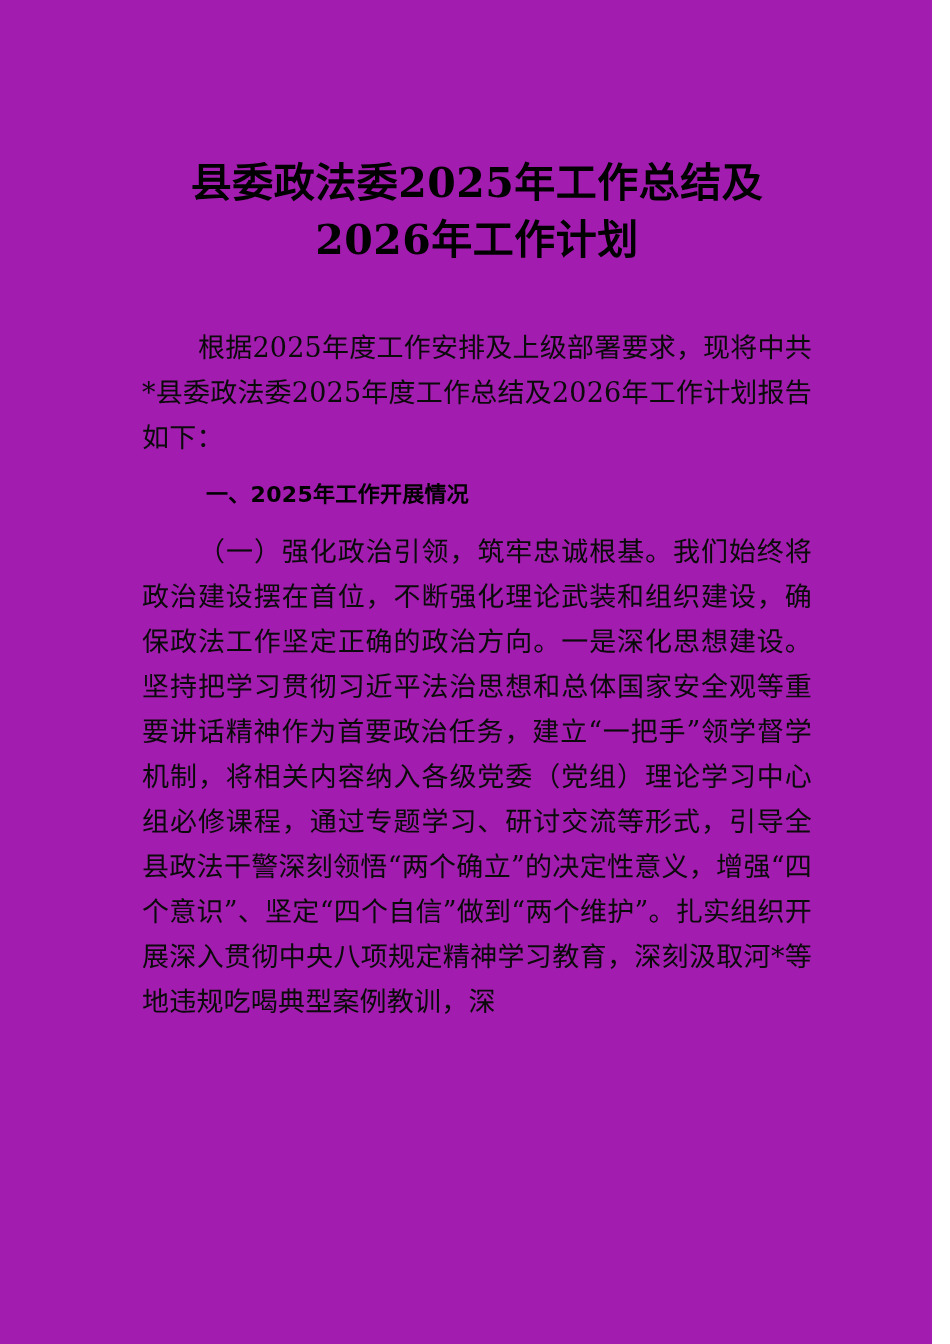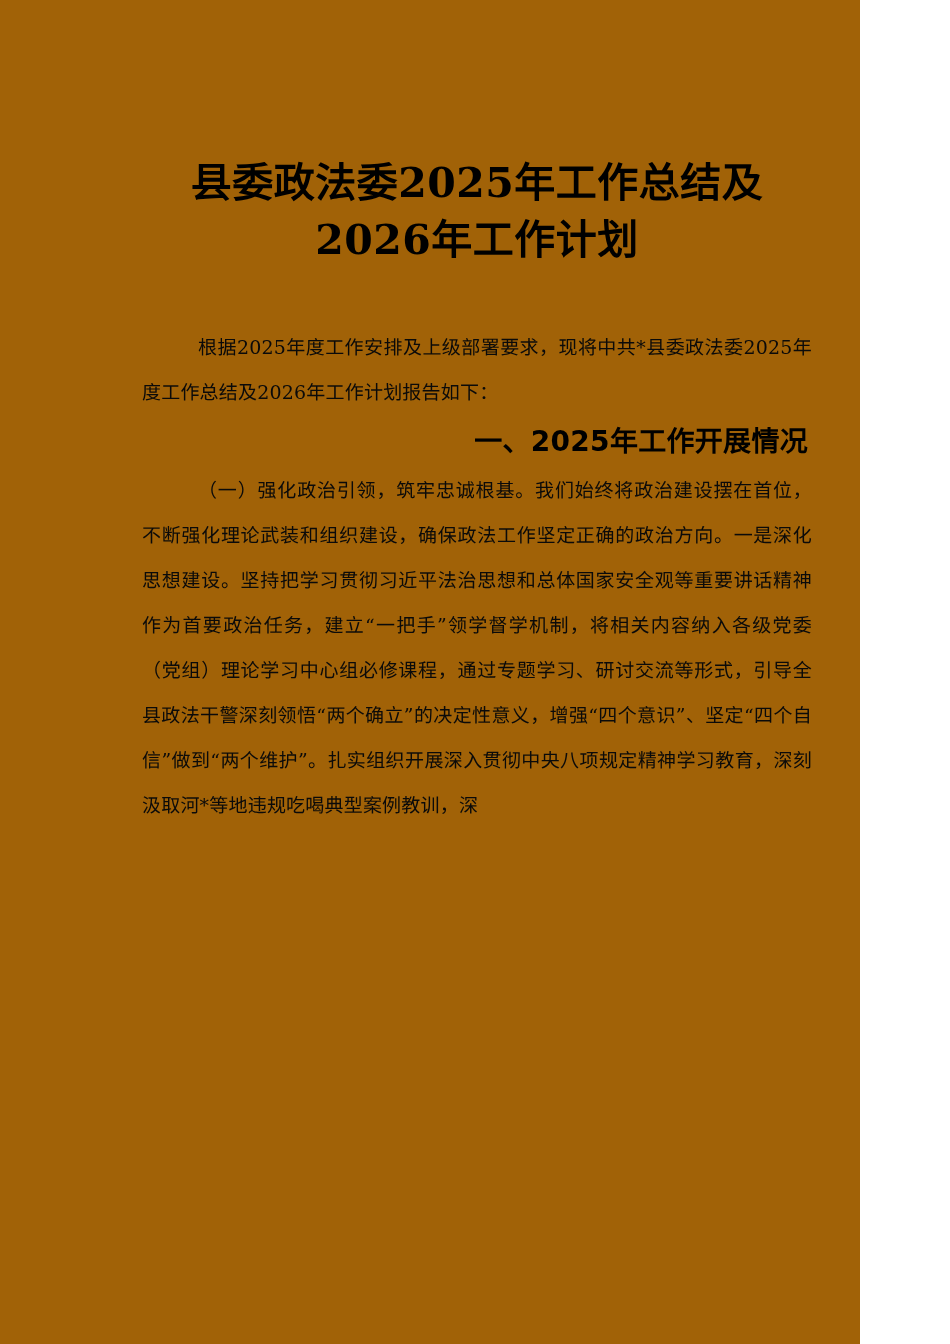--- a/index.html
+++ b/index.html
@@ -15,23 +15,23 @@
     overflow: hidden;
     position: relative;
     font-family: "DejaVu Serif", "Liberation Serif", serif;
     color: #000000;
     -webkit-font-smoothing: antialiased;
   }
 
   .page {
     position: absolute;
     inset: 0;
-    width: 860px;
+    width: 932px;
     height: 1344px;
-    background: #a16207;
+    background: #a21caf;
     overflow: hidden;
   }
 
   
   .content {
     position: absolute;
     left: 142px;
     top: 0;
     width: 670px;
     height: 1344px;
@@ -60,39 +60,39 @@
     position: absolute;
     top: 325px;
     left: 0;
     width: 670px;
   }
 
   p.para {
     margin: 0;
     padding: 0;
     font-family: "DejaVu Serif", "Liberation Serif", serif;
-    font-size: 19px;
+    font-size: 27px;
     line-height: 45px;
     text-align: justify;
     text-justify: inter-ideograph;
     text-indent: 56px;
     color: #0a0a0a;
     letter-spacing: 0.2px;
     word-break: break-all;
   }
 
   h2.section-heading {
-    margin: 4px;
+    margin: 12px;
     padding: 0;
     font-family: "DejaVu Sans", "Liberation Sans", sans-serif;
     font-weight: bold;
-    font-size: 28px;
+    font-size: 22px;
     line-height: 45px;
     text-indent: 52px;
-    text-align: right;
+    text-align: left;
     letter-spacing: 0.3px;
     color: #000000;
   }
 
   
   .page::after {
     content: "";
     position: absolute;
     inset: 0;
     pointer-events: none;

